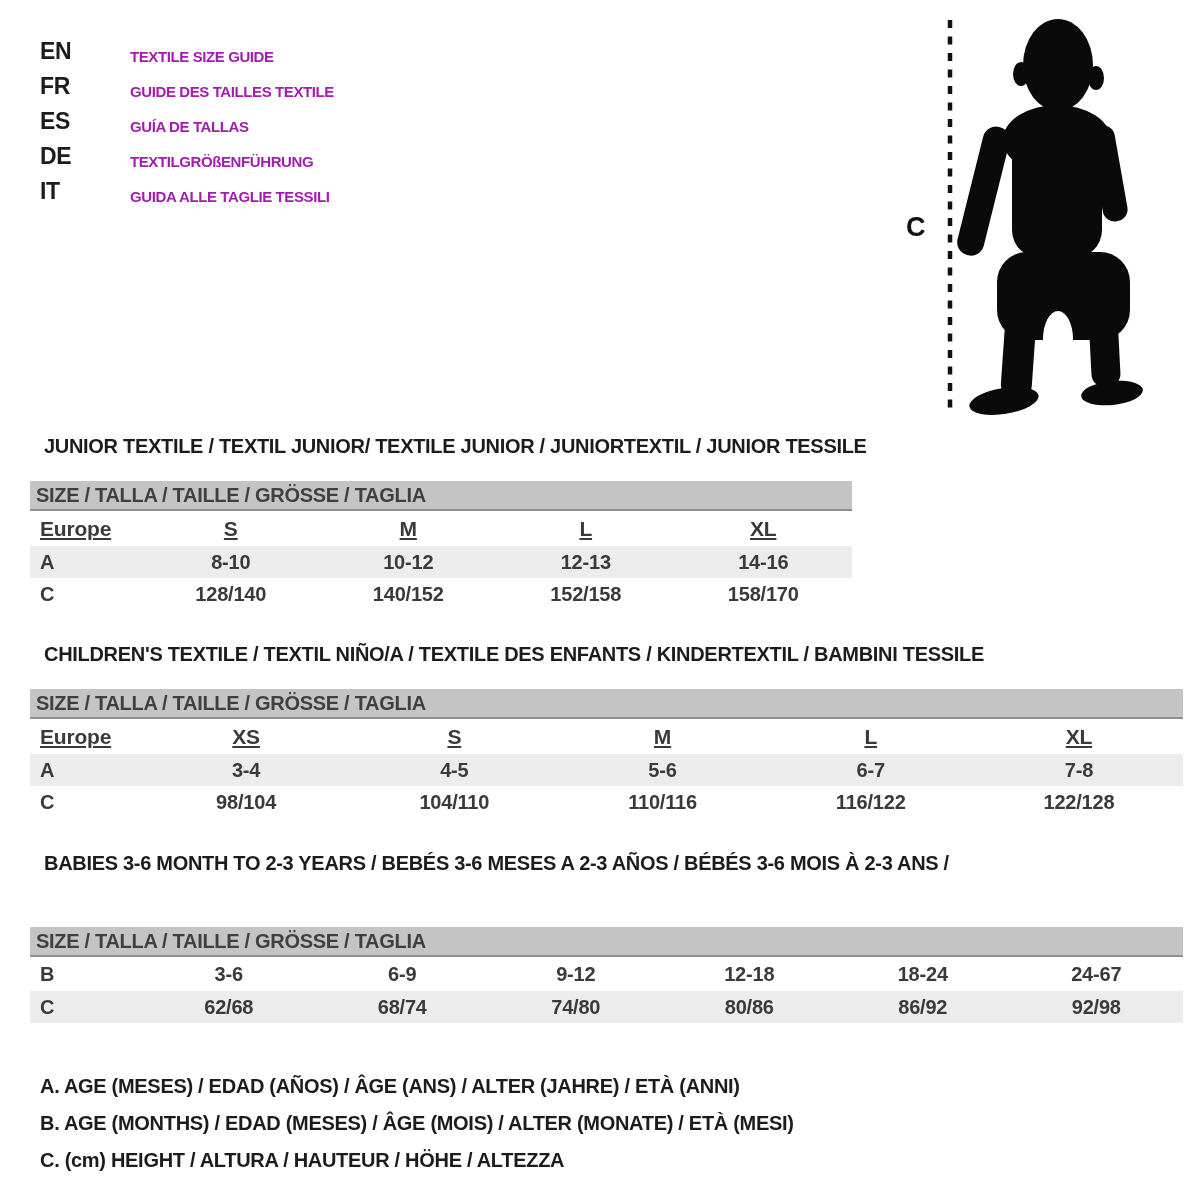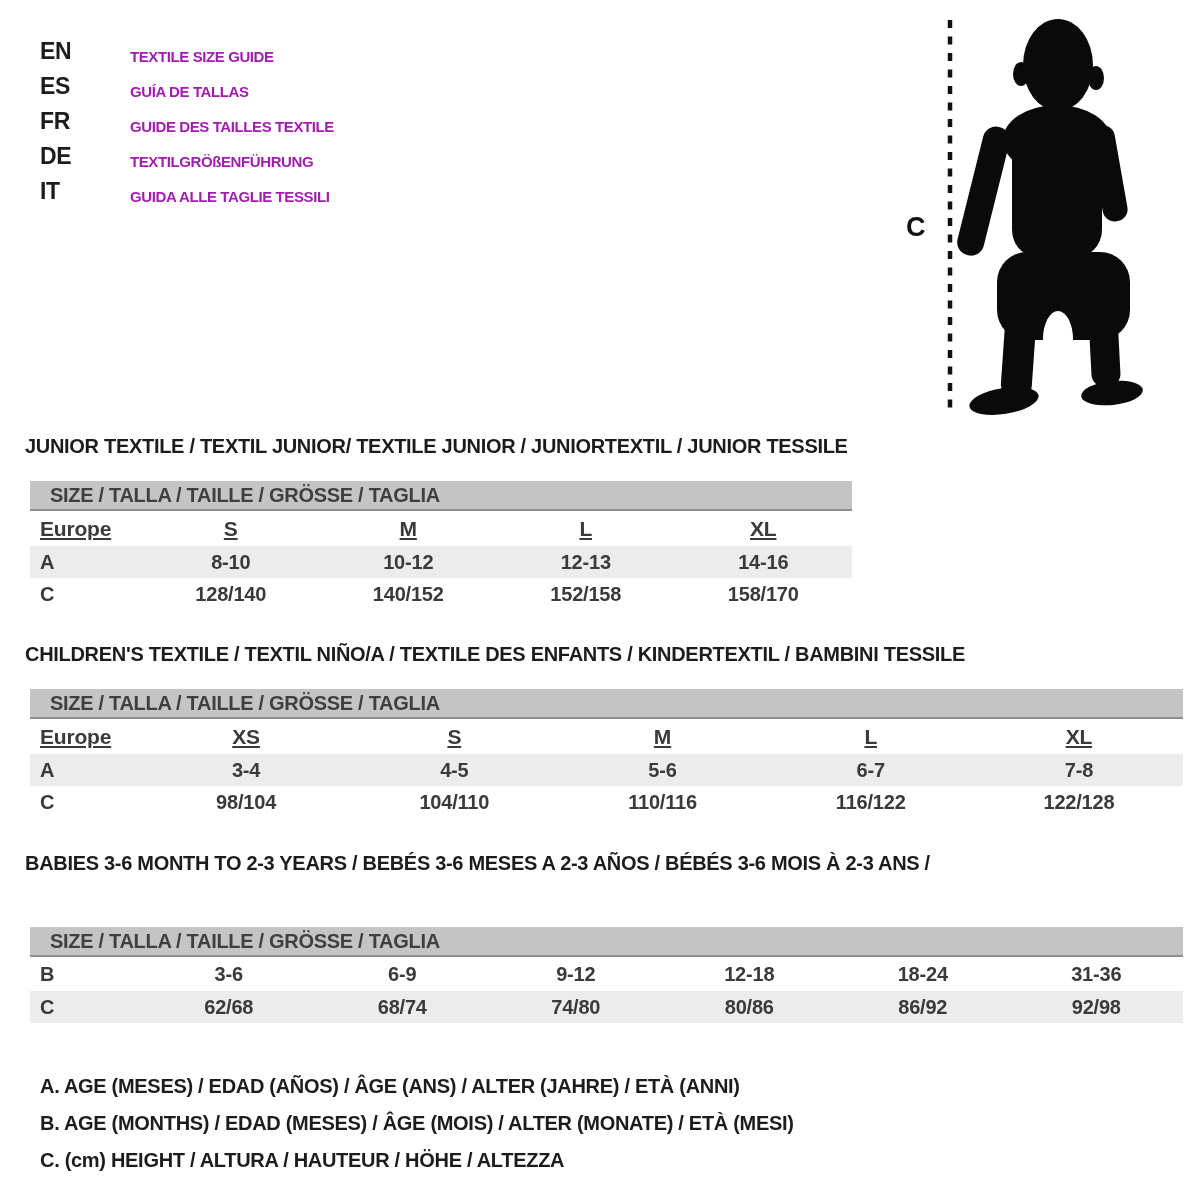--- a/index.html
+++ b/index.html
@@ -11,33 +11,33 @@
   .lang-block { position:absolute; left:40px; top:30px; }
   .lang-row { display:flex; height:35px; align-items:flex-end;gap:12px; }
   .lang-code { width:78px; font-size:23px; font-weight:700; letter-spacing:-0.4px; color:#1c1c1c; }
   .lang-label { font-size:15px; font-weight:700; letter-spacing:-0.4px; color:#a21caf; white-space:nowrap; }
 
   
   .figure-svg { position:absolute; left:900px; top:12px; width:300px; height:410px; }
   .measure-label { position:absolute; left:906px; top:212px; width:34px; font-size:27px; font-weight:700; color:#111; }
 
   
-  .sec-title { position:absolute; left:25px; font-size:20px; font-weight:700; letter-spacing:-0.3px; color:#1c1c1c; white-space:nowrap; }
+  .sec-title { position:absolute; left:44px; font-size:20px; font-weight:700; letter-spacing:-0.3px; color:#1c1c1c; white-space:nowrap; }
   #title-junior { top:435px; }
   #title-children { top:643px; }
   #title-babies { top:845px; line-height:36px; }
 
   
   .tbl { position:absolute; }
   #tbl-junior { left:30px; top:481px; width:822px; }
   #tbl-children { left:30px; top:689px; width:1153px; }
   #tbl-babies { left:30px; top:927px; width:1153px; }
   .tbl-header {
     height:28px; background:#c4c4c5; border-bottom:2px solid #8f8f8f;
-    display:flex; align-items:center; padding-left:20px;
+    display:flex; align-items:center; padding-left:6px;
     font-size:20px; font-weight:700; letter-spacing:-0.3px; color:#3f3f3f;
   }
   .trow { display:flex; align-items:center; height:32px; font-size:20px; font-weight:700; letter-spacing:-0.2px; color:#3a3a3a; }
   .trow.size-row { height:35px; font-size:21px;text-decoration:underline; }
   .trow.shade { background:#ececec; }
   .trow .lbl { width:112px; padding-left:10px; box-sizing:border-box; text-align:left; }
   .trow .cell { flex:1; text-align:center; }
 
   
   .legend { position:absolute; left:40px; top:1068px; }
@@ -47,26 +47,26 @@
 <body>
 
 <div class="page">
 
   <div class="lang-block">
     <div class="lang-row">
       <span class="lang-code">EN</span>
       <span class="lang-label">TEXTILE SIZE GUIDE</span>
     </div>
     <div class="lang-row">
+      <span class="lang-code">FR</span>
+      <span class="lang-label">GUIDE DES TAILLES TEXTILE</span>
+    </div>
+    <div class="lang-row">
       <span class="lang-code">ES</span>
       <span class="lang-label">GUÍA DE TALLAS</span>
-    </div>
-    <div class="lang-row">
-      <span class="lang-code">FR</span>
-      <span class="lang-label">GUIDE DES TAILLES TEXTILE</span>
     </div>
     <div class="lang-row">
       <span class="lang-code">DE</span>
       <span class="lang-label">TEXTILGRÖßENFÜHRUNG</span>
     </div>
     <div class="lang-row">
       <span class="lang-code">IT</span>
       <span class="lang-label">GUIDA ALLE TAGLIE TESSILI</span>
     </div>
   </div>
@@ -153,21 +153,21 @@
   </div>
   <div class="tbl" id="tbl-babies">
     <div class="tbl-header">SIZE / TALLA / TAILLE / GRÖSSE / TAGLIA</div>
     <div class="trow" style="height:34px">
       <span class="lbl">B</span>
       <span class="cell">3-6</span>
       <span class="cell">6-9</span>
       <span class="cell">9-12</span>
       <span class="cell">12-18</span>
       <span class="cell">18-24</span>
-      <span class="cell">31-36</span>
+      <span class="cell">24-67</span>
     </div>
     <div class="trow shade">
       <span class="lbl">C</span>
       <span class="cell">62/68</span>
       <span class="cell">68/74</span>
       <span class="cell">74/80</span>
       <span class="cell">80/86</span>
       <span class="cell">86/92</span>
       <span class="cell">92/98</span>
     </div>

